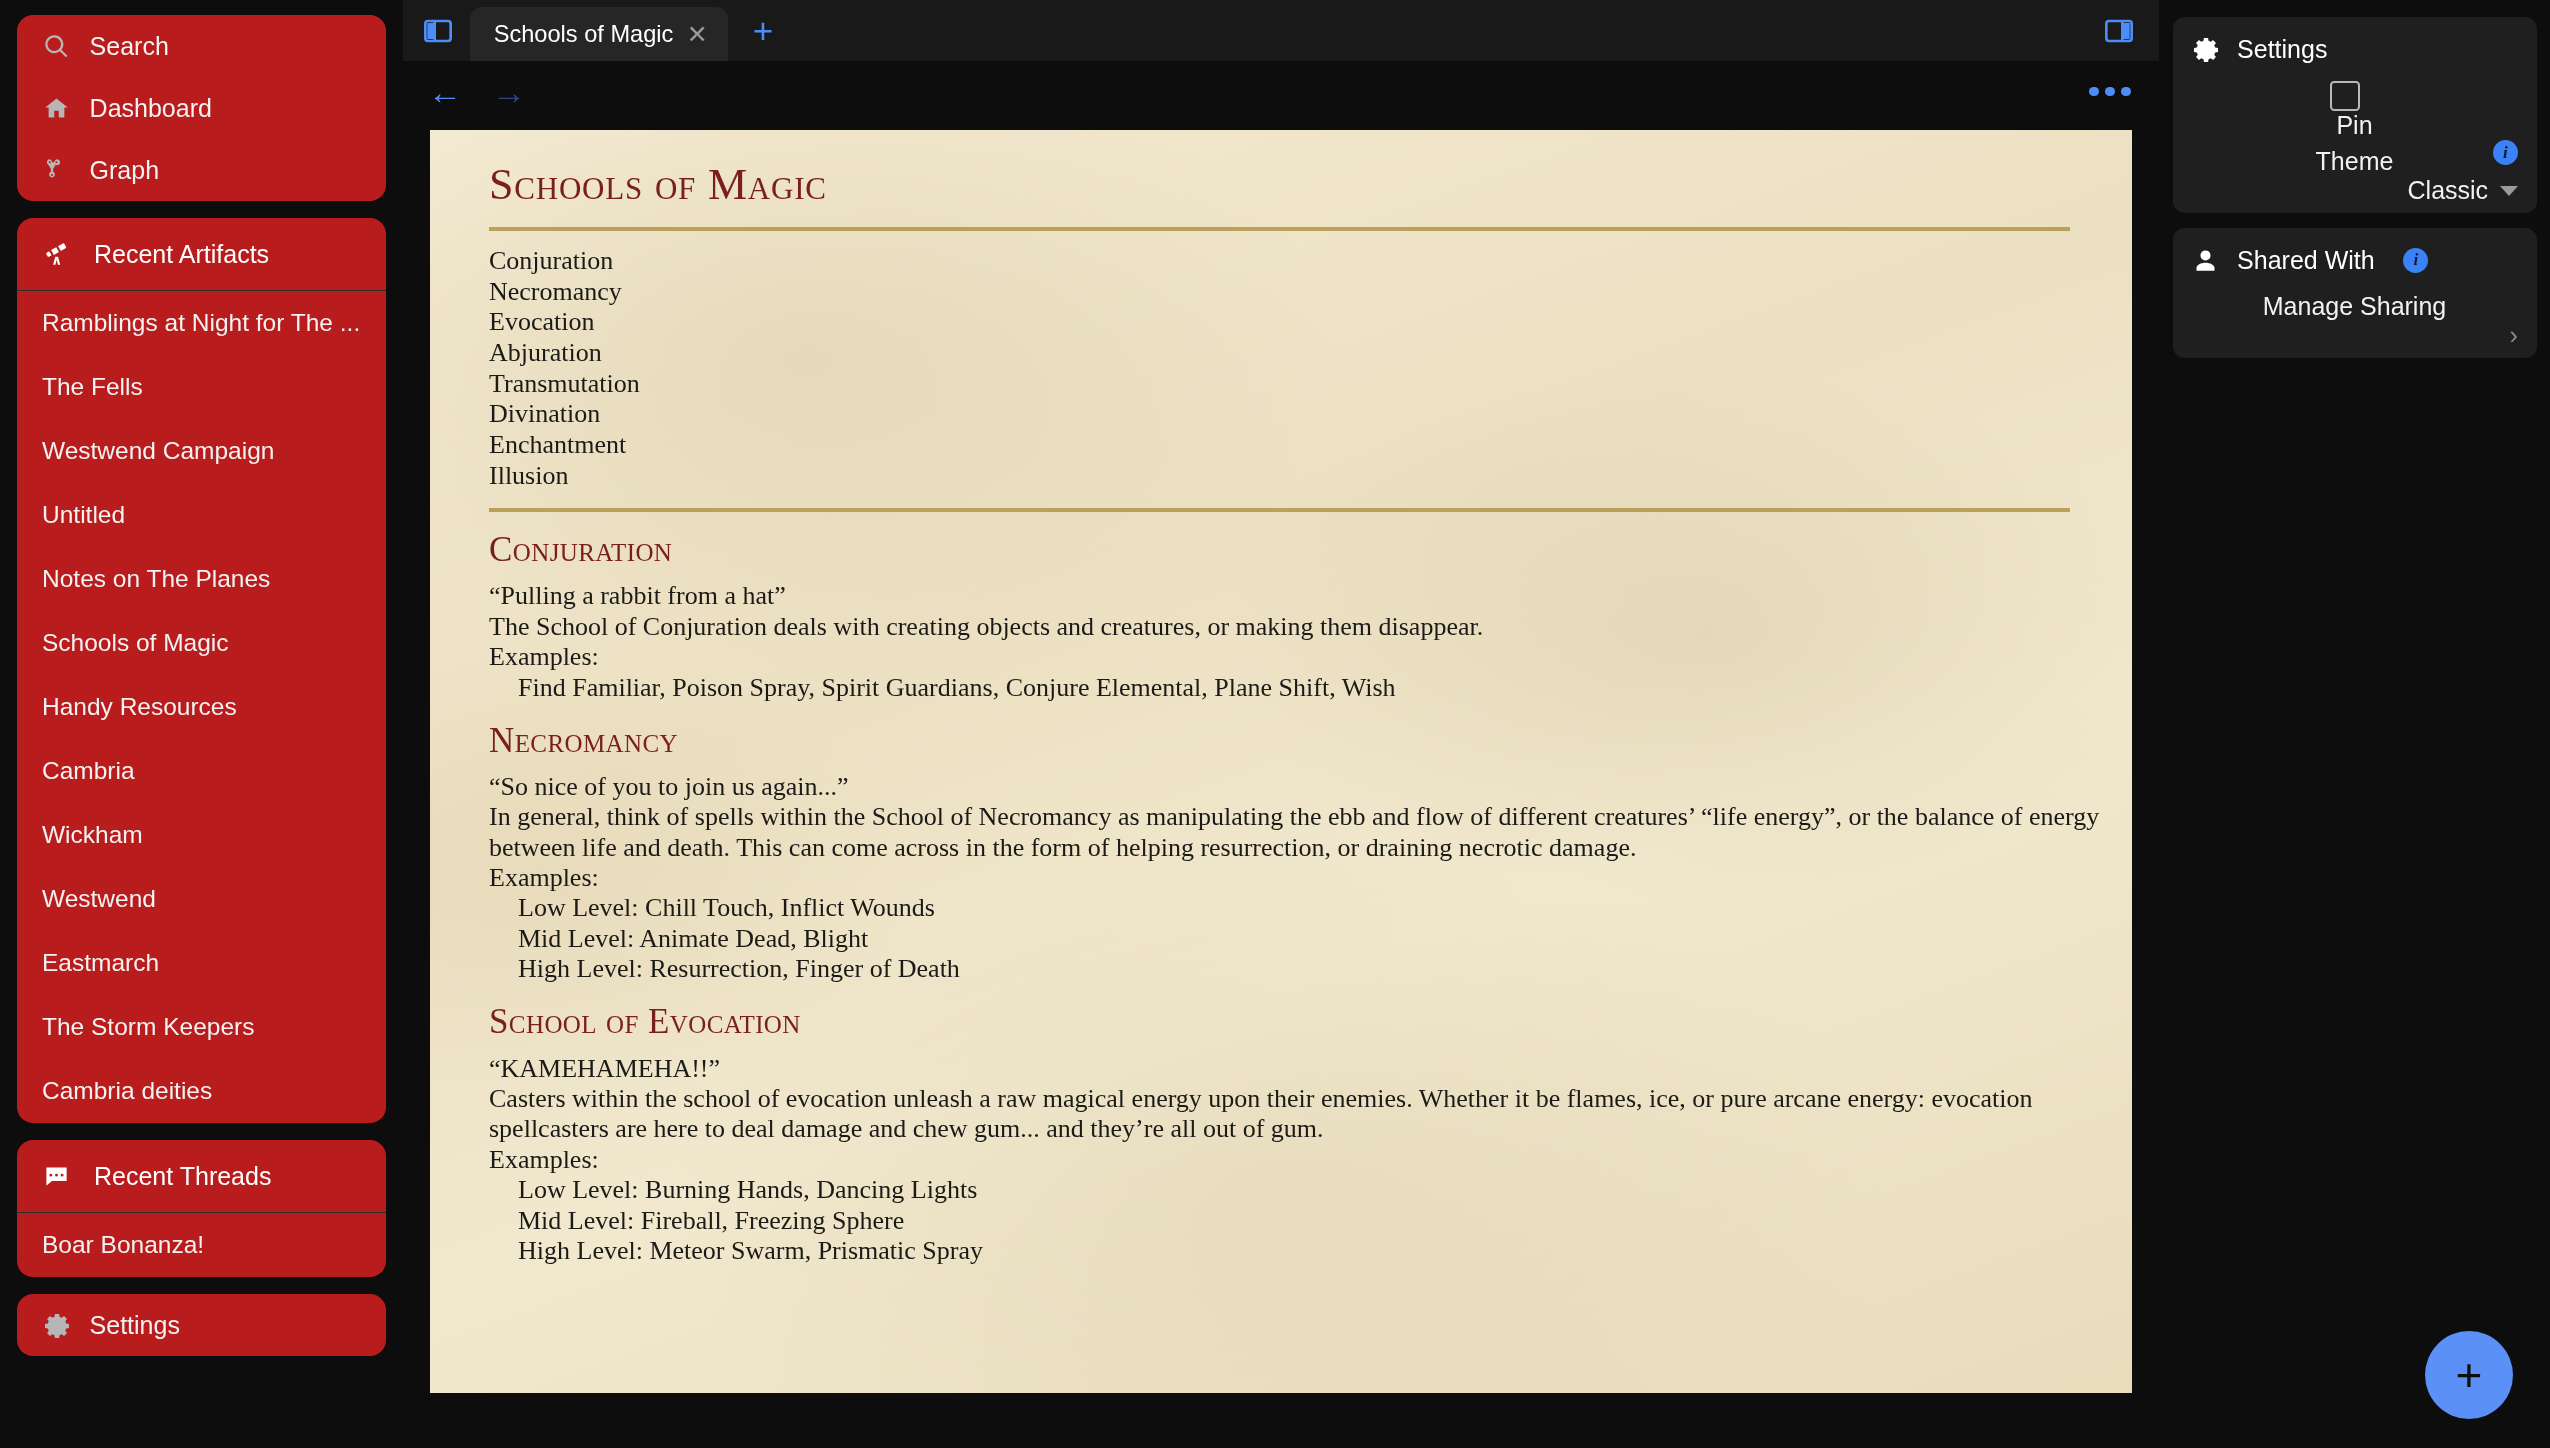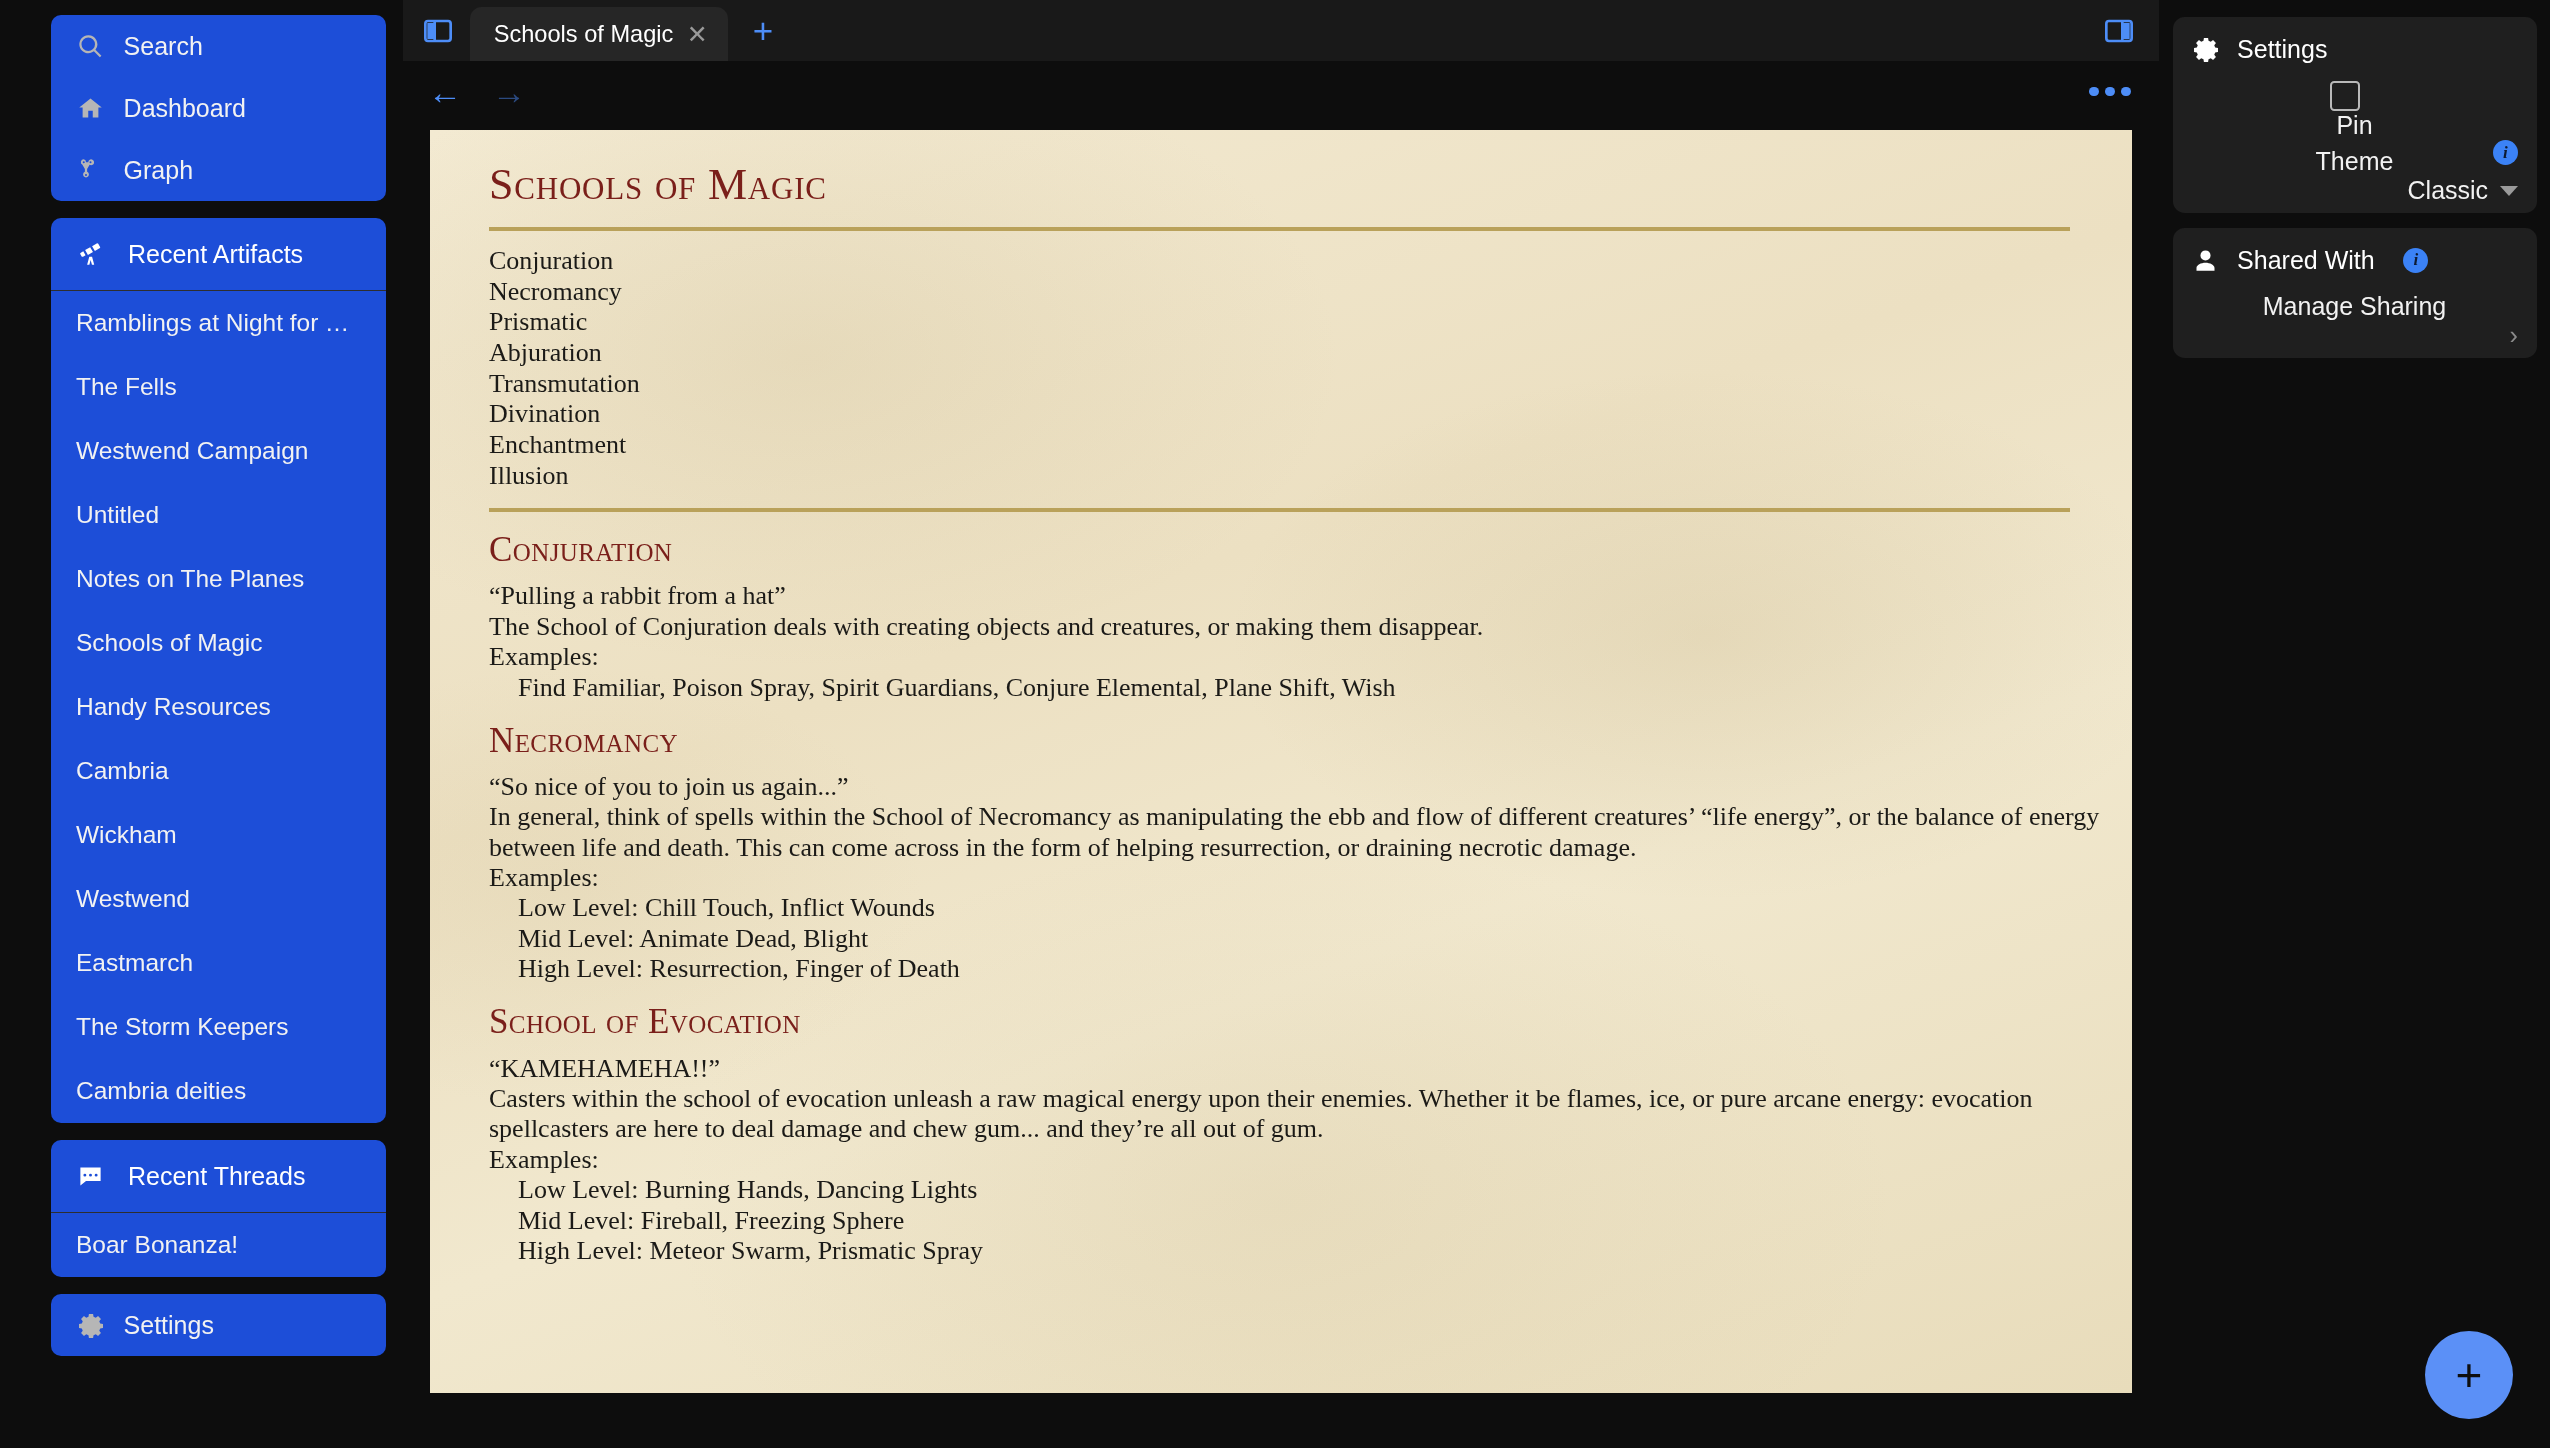--- a/index.html
+++ b/index.html
@@ -14,24 +14,23 @@
   
   .sidebar {
     width: 403px; height: 100%;
     background: #0d0d0d;
     padding: 15px 17px 0 17px;
     display: flex; flex-direction: column; gap: 17px;
     flex: 0 0 403px;
     overflow: hidden;
   }
   .card {
-    background: #1d4ed8;
-    border-radius: 10px;
+    background: #b91c1c;
+    border-radius: 16px;
     overflow: hidden;
-    margin-left: 34px;
   }
   .nav-item {
     display: flex; align-items: center; gap: 18.6px;
     height: 62px; padding: 0 25px;
     color: #f2f2f2; font-size: 25px;
   }
   .nav-icon { width: 29px; height: 29px; display: flex; align-items: center; justify-content: center; color: #b6b6b6; flex: 0 0 29px; }
   .nav-icon svg { width: 27px; height: 27px; fill: currentColor; }
 
   .card-head {
@@ -302,21 +301,21 @@
 
     <div class="doc-wrap">
       <article class="paper">
 
         <h1 class="doc-title">Schools of Magic</h1>
         <div class="rule"></div>
 
         <div class="schools-list">
           <div>Conjuration</div>
           <div>Necromancy</div>
-          <div>Prismatic</div>
+          <div>Evocation</div>
           <div>Abjuration</div>
           <div>Transmutation</div>
           <div>Divination</div>
           <div>Enchantment</div>
           <div>Illusion</div>
         </div>
         <div class="rule"></div>
 
         <h2 class="sec-title">Conjuration</h2>
         <div class="body-block">

